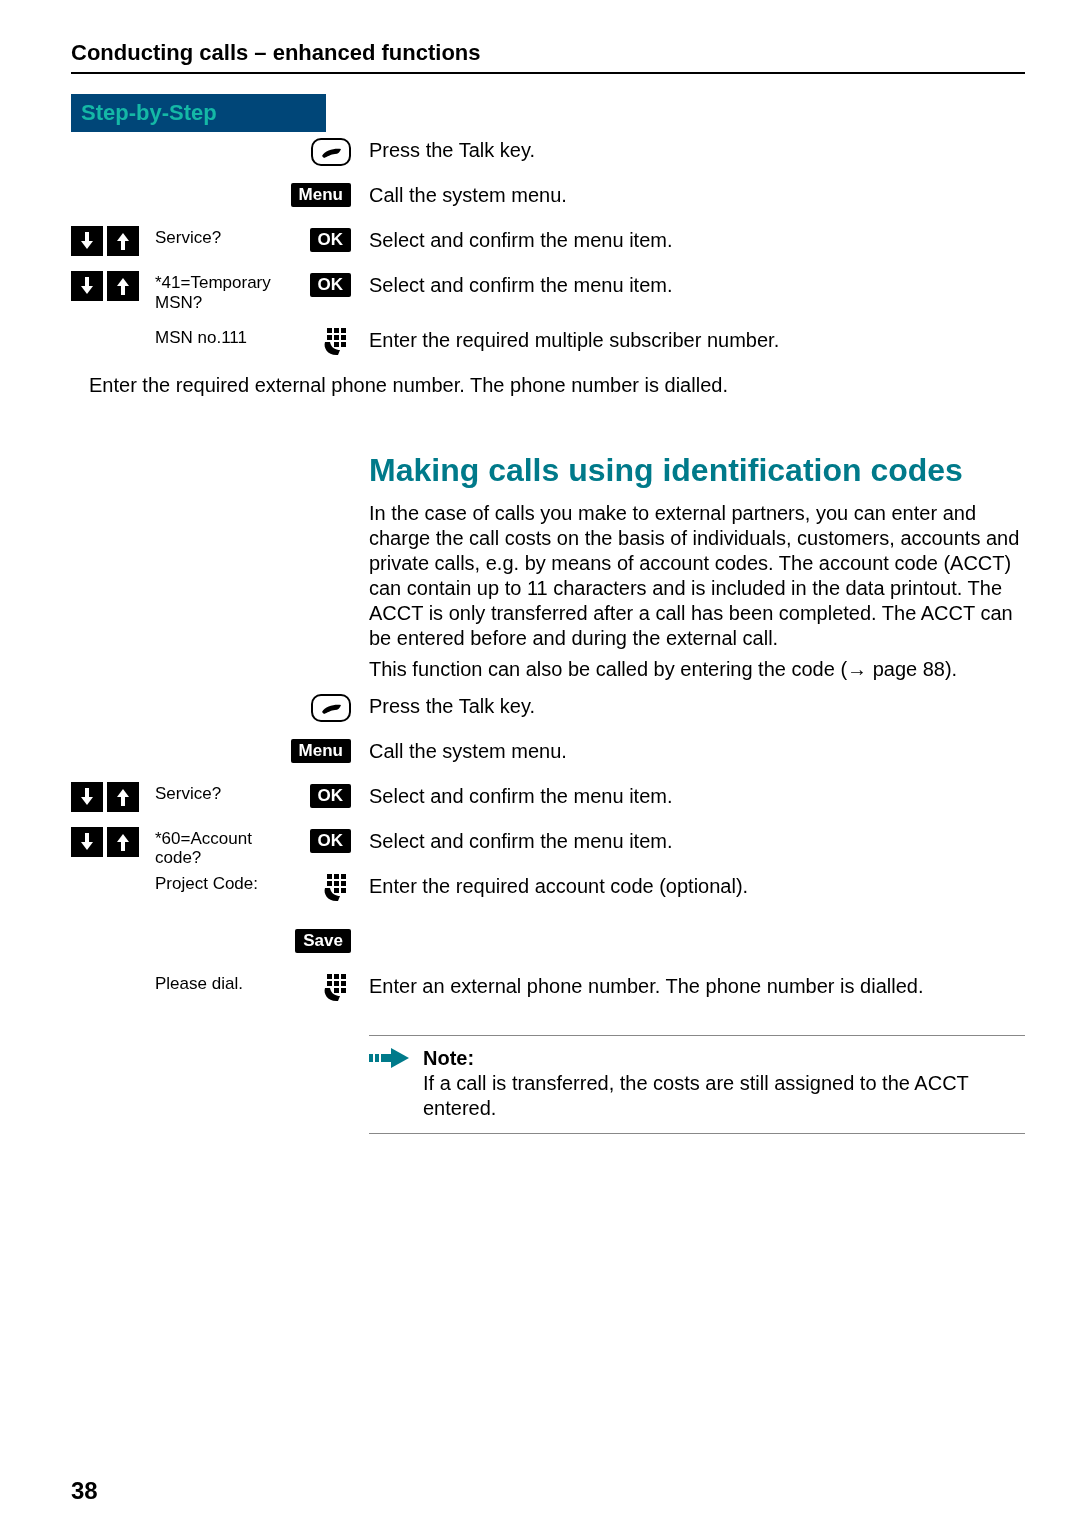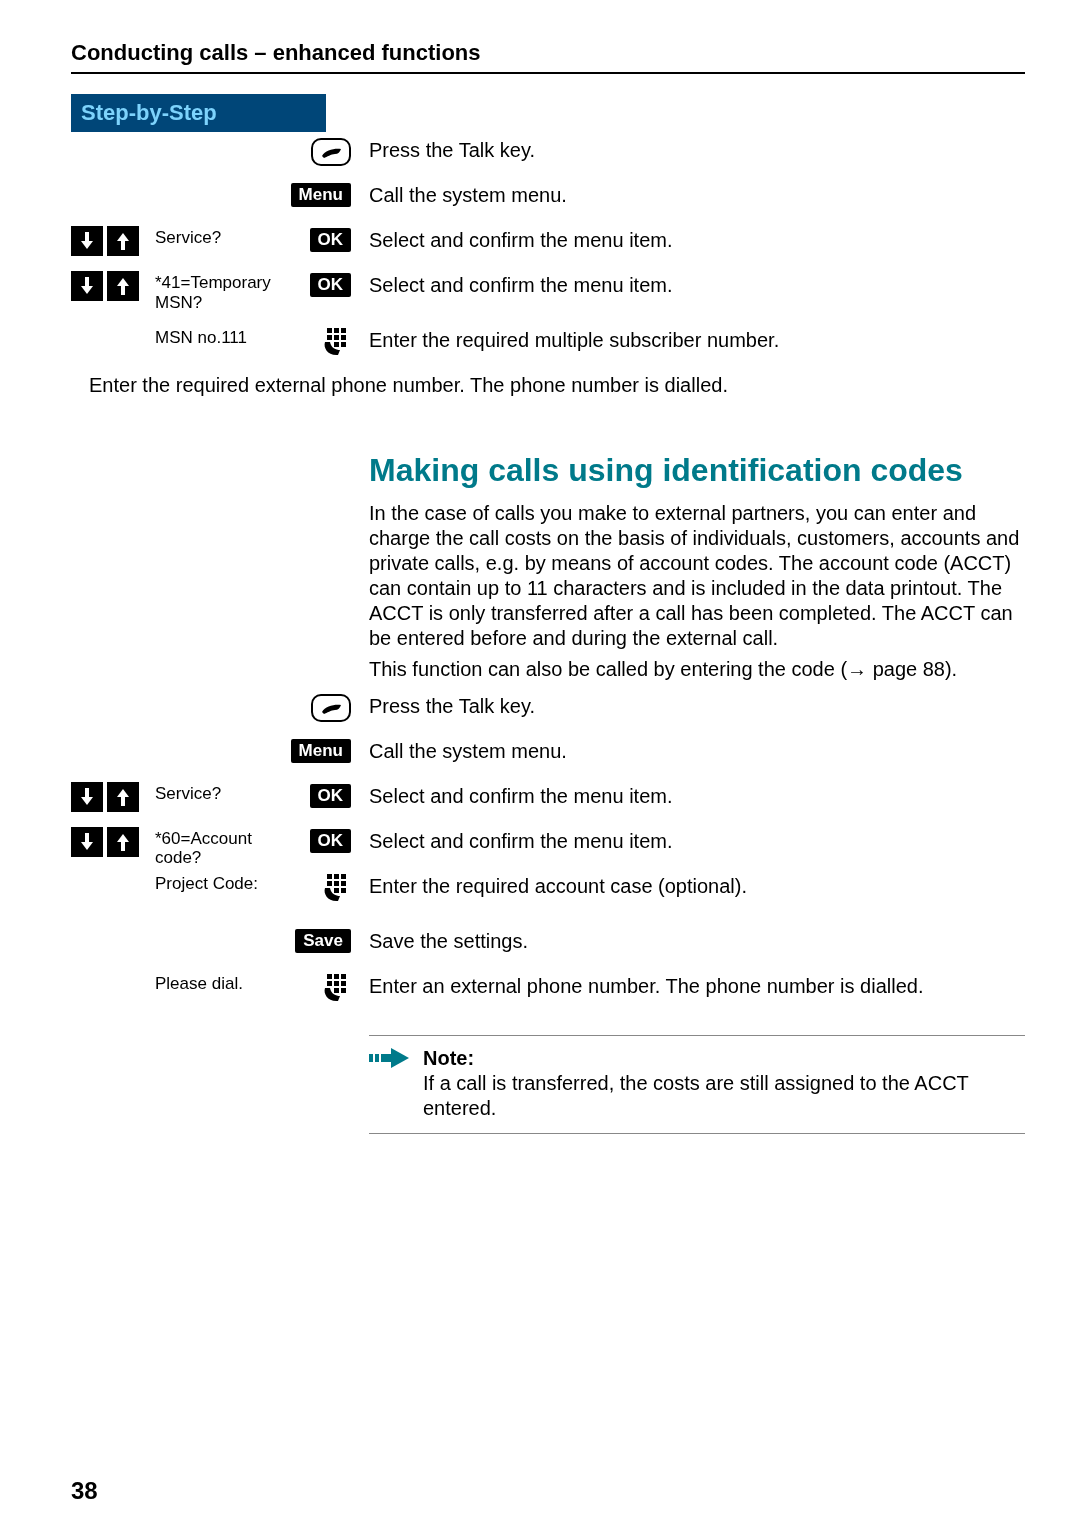--- a/index.html
+++ b/index.html
@@ -16,21 +16,21 @@
   }
   .chapter-title {
     font-weight: bold;
     font-size: 22px;
     padding-bottom: 6px;
     border-bottom: 2px solid #000;
     margin-bottom: 20px;
   }
   .steps-header {
     background: #004678;
-    color: #7dd3fc;
+    color: #14b8a6;
     font-weight: bold;
     font-size: 22px;
     padding: 6px 10px 6px 10px;
     width: 255px;
     box-sizing: border-box;
     margin-bottom: 0;
   }
   .columns {
     display: flex;
     align-items: flex-start;
@@ -346,32 +346,31 @@
             <rect x="6" y="7" width="5" height="5" fill="#000"></rect>
                   <rect x="13" y="7" width="5" height="5" fill="#000"></rect>
                   <rect x="20" y="7" width="5" height="5" fill="#000"></rect>
             <path d="M4 14 C2 20, 7 28, 17 27 L19 22 C15 22 10 20 9 14 Z" fill="#000"></path>
             <rect x="13" y="14" width="5" height="5" fill="#000"></rect>
                   <rect x="20" y="14" width="5" height="5" fill="#000"></rect>
           </svg>
         </span>
       </div>
     </div>
-    <div class="right-cell">Enter the required account case (optional).</div>
+    <div class="right-cell">Enter the required account code (optional).</div>
   </div>
 
   <div class="row">
     <div class="left-cell">
       <div class="arrows"></div>
       <div class="display-text"></div>
       <div class="action-slot">
         <span class="btn-black btn-menu">Save</span>
       </div>
     </div>
-    <div class="right-cell">Save the settings.</div>
   </div>
 
   <div class="row lg">
     <div class="left-cell">
       <div class="arrows"></div>
       <div class="display-text">Please dial.</div>
       <div class="action-slot">
         <span>
           <svg width="30" height="30" viewBox="0 0 30 30">
             <rect x="6" y="0" width="5" height="5" fill="#000"></rect>

